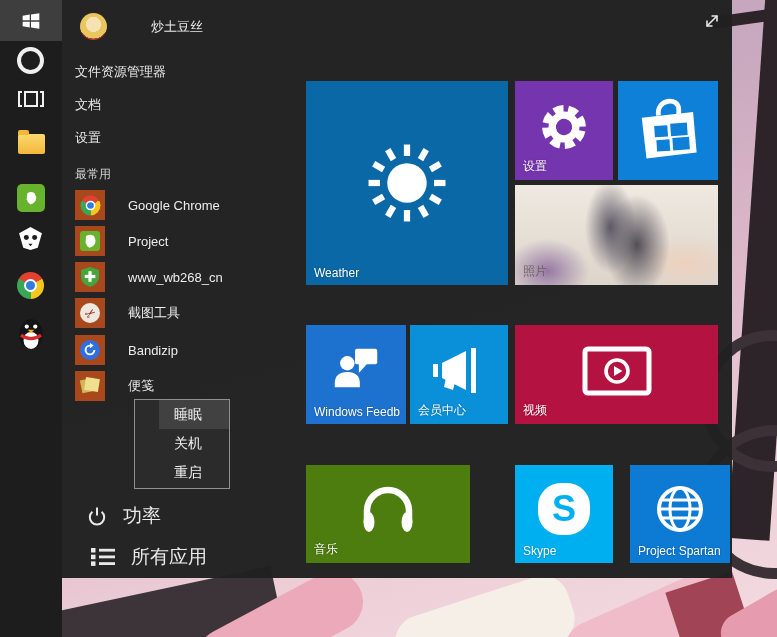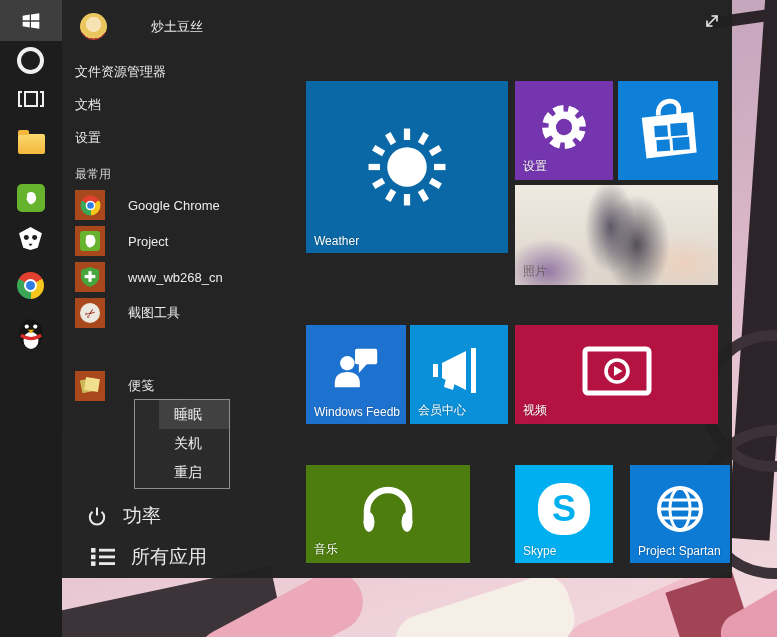--- a/index.html
+++ b/index.html
@@ -145,20 +145,31 @@
       <span class="mu-lbl">www_wb268_cn</span>
     </div>
     <div class="mu-row" style="top:297px;">
       <div class="mu-ic">
         <div style="width:20px;height:20px;border-radius:50%;background:#ece8e0;display:flex;align-items:center;justify-content:center;">
           <span style="color:#9c2f1d;font-size:13px;transform:rotate(-35deg);font-family:'DejaVu Sans',sans-serif;">✂</span>
         </div>
       </div>
       <span class="mu-lbl">截图工具</span>
     </div>
+    <div class="mu-row" style="top:334px;">
+      <div class="mu-ic">
+        <div style="width:20px;height:20px;border-radius:50%;background:#2f6fe0;display:flex;align-items:center;justify-content:center;">
+          <svg width="16" height="16" viewBox="0 0 20 20">
+            <path d="M15.5,10 A5.5,5.5 0 1 1 10,4.5" stroke="#fff" stroke-width="2.4" fill="none"></path>
+            <polygon points="10,1.2 14.6,4.5 10,7.8" fill="#fff"></polygon>
+            </svg>
+        </div>
+      </div>
+      <span class="mu-lbl">Bandizip</span>
+    </div>
     <div class="mu-row" style="top:370px;">
       <div class="mu-ic">
         <div style="position:absolute;left:6px;top:8px;width:14px;height:13px;background:#cdb85a;transform:rotate(-12deg);"></div>
         <div style="position:absolute;left:10px;top:7px;width:14px;height:13px;background:#f0e08e;transform:rotate(9deg);"></div>
       </div>
       <span class="mu-lbl">便笺</span>
     </div>
 
     <div class="popup">
       <div class="popup-item hl">睡眠</div>
@@ -181,21 +192,21 @@
             <rect x="8" y="0.8" width="16" height="2.8"></rect>
           <rect x="0" y="6.7" width="4.5" height="4.5"></rect>
             <rect x="8" y="7.5" width="16" height="2.8"></rect>
           <rect x="0" y="13.4" width="4.5" height="4.5"></rect>
             <rect x="8" y="14.2" width="16" height="2.8"></rect>
           </g>
         </svg>
       <span class="foot-lbl">所有应用</span>
     </div>
 
-    <div class="tile" style="left: 244px; top: 81px; width: 202px; height: 172px; background: rgb(10, 104, 166);">
+    <div class="tile" style="left: 244px; top: 81px; width: 202px; height: 204px; background: rgb(10, 104, 166);">
       <div class="ic">
         <svg width="104" height="104" viewBox="0 0 100 100">
           <circle cx="50" cy="50" r="19" fill="#fff"></circle>
           <g stroke="#fff" stroke-width="6" transform="translate(50,50)">
             <line x1="0" y1="-26" x2="0" y2="-37"></line>
               <line x1="0" y1="-26" x2="0" y2="-37" transform="rotate(30)"></line>
             <line x1="0" y1="-26" x2="0" y2="-37" transform="rotate(60)"></line>
               <line x1="0" y1="-26" x2="0" y2="-37" transform="rotate(90)"></line>
             <line x1="0" y1="-26" x2="0" y2="-37" transform="rotate(120)"></line>
               <line x1="0" y1="-26" x2="0" y2="-37" transform="rotate(150)"></line>

